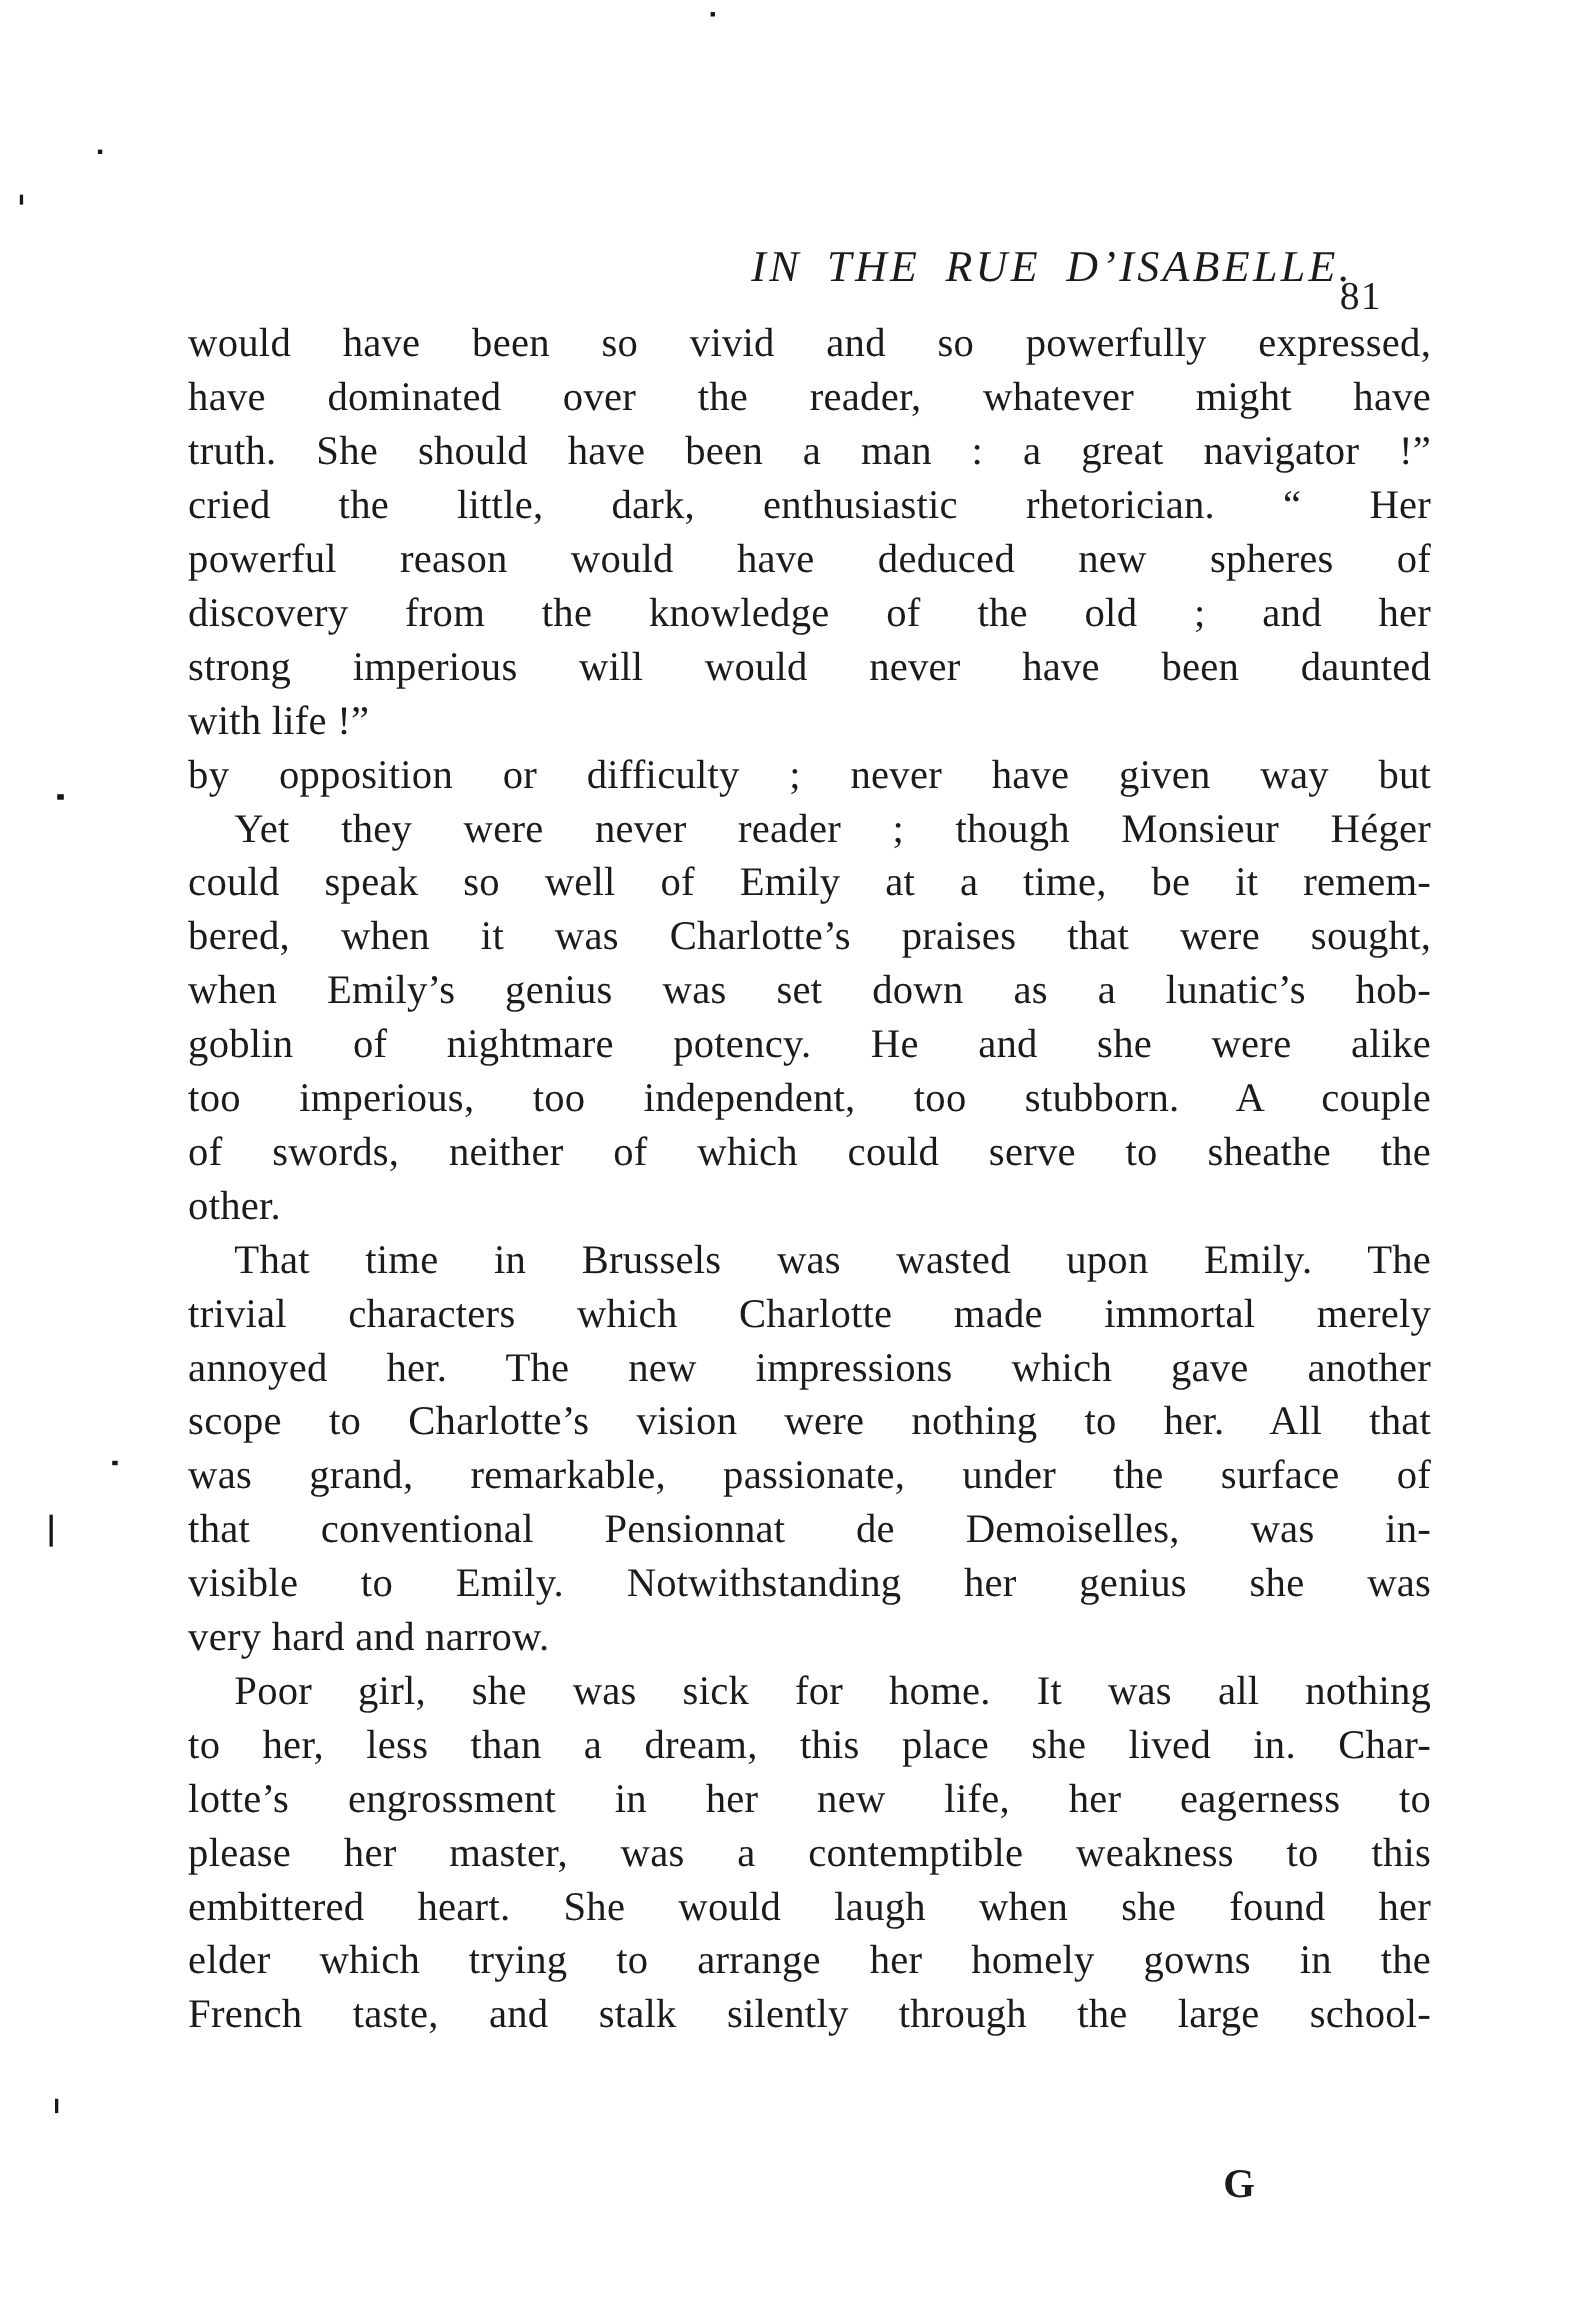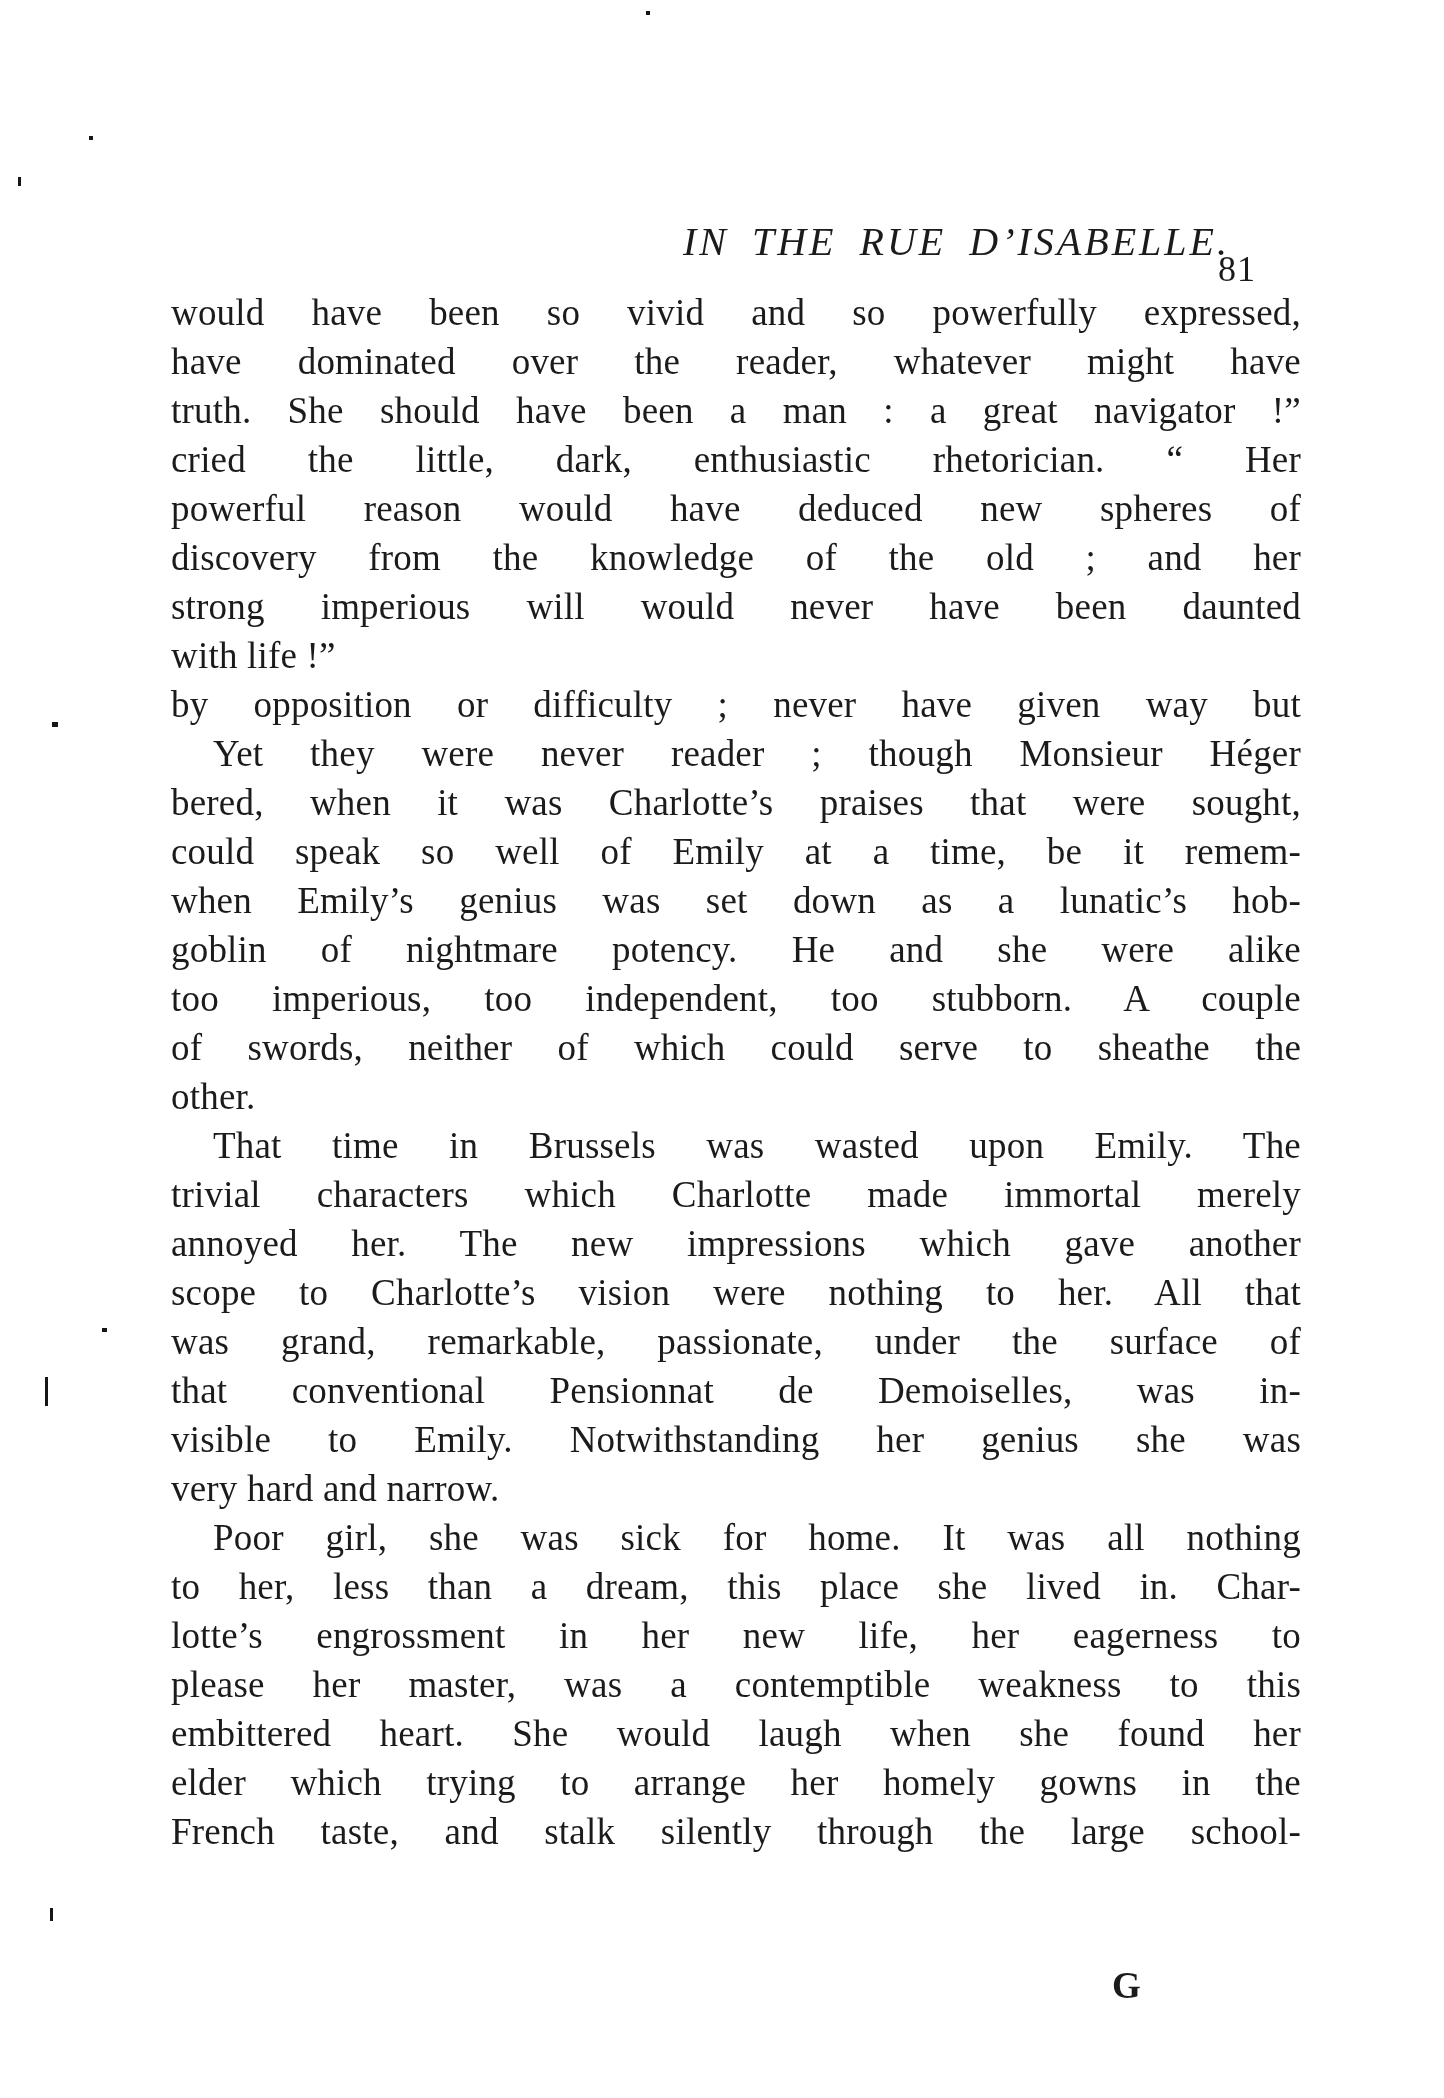--- a/index.html
+++ b/index.html
@@ -86,22 +86,22 @@
       <div class="line">would have been so vivid and so powerfully expressed,</div>
       <div class="line">have dominated over the reader, whatever might have</div>
       <div class="line">truth. She should have been a man : a great navigator !”</div>
       <div class="line">cried the little, dark, enthusiastic rhetorician. “ Her</div>
       <div class="line">powerful reason would have deduced new spheres of</div>
       <div class="line">discovery from the knowledge of the old ; and her</div>
       <div class="line">strong imperious will would never have been daunted</div>
       <div class="line endline">with life !”</div>
       <div class="line">by opposition or difficulty ; never have given way but</div>
       <div class="line indent">Yet they were never reader ; though Monsieur Héger</div>
+      <div class="line">could speak so well of Emily at a time, be it remem-</div>
       <div class="line">bered, when it was Charlotte’s praises that were sought,</div>
-      <div class="line">could speak so well of Emily at a time, be it remem-</div>
       <div class="line">when Emily’s genius was set down as a lunatic’s hob-</div>
       <div class="line">goblin of nightmare potency. He and she were alike</div>
       <div class="line">too imperious, too independent, too stubborn. A couple</div>
       <div class="line">of swords, neither of which could serve to sheathe the</div>
       <div class="line endline">other.</div>
       <div class="line indent">That time in Brussels was wasted upon Emily. The</div>
       <div class="line">trivial characters which Charlotte made immortal merely</div>
       <div class="line">annoyed her. The new impressions which gave another</div>
       <div class="line">scope to Charlotte’s vision were nothing to her. All that</div>
       <div class="line">was grand, remarkable, passionate, under the surface of</div>

